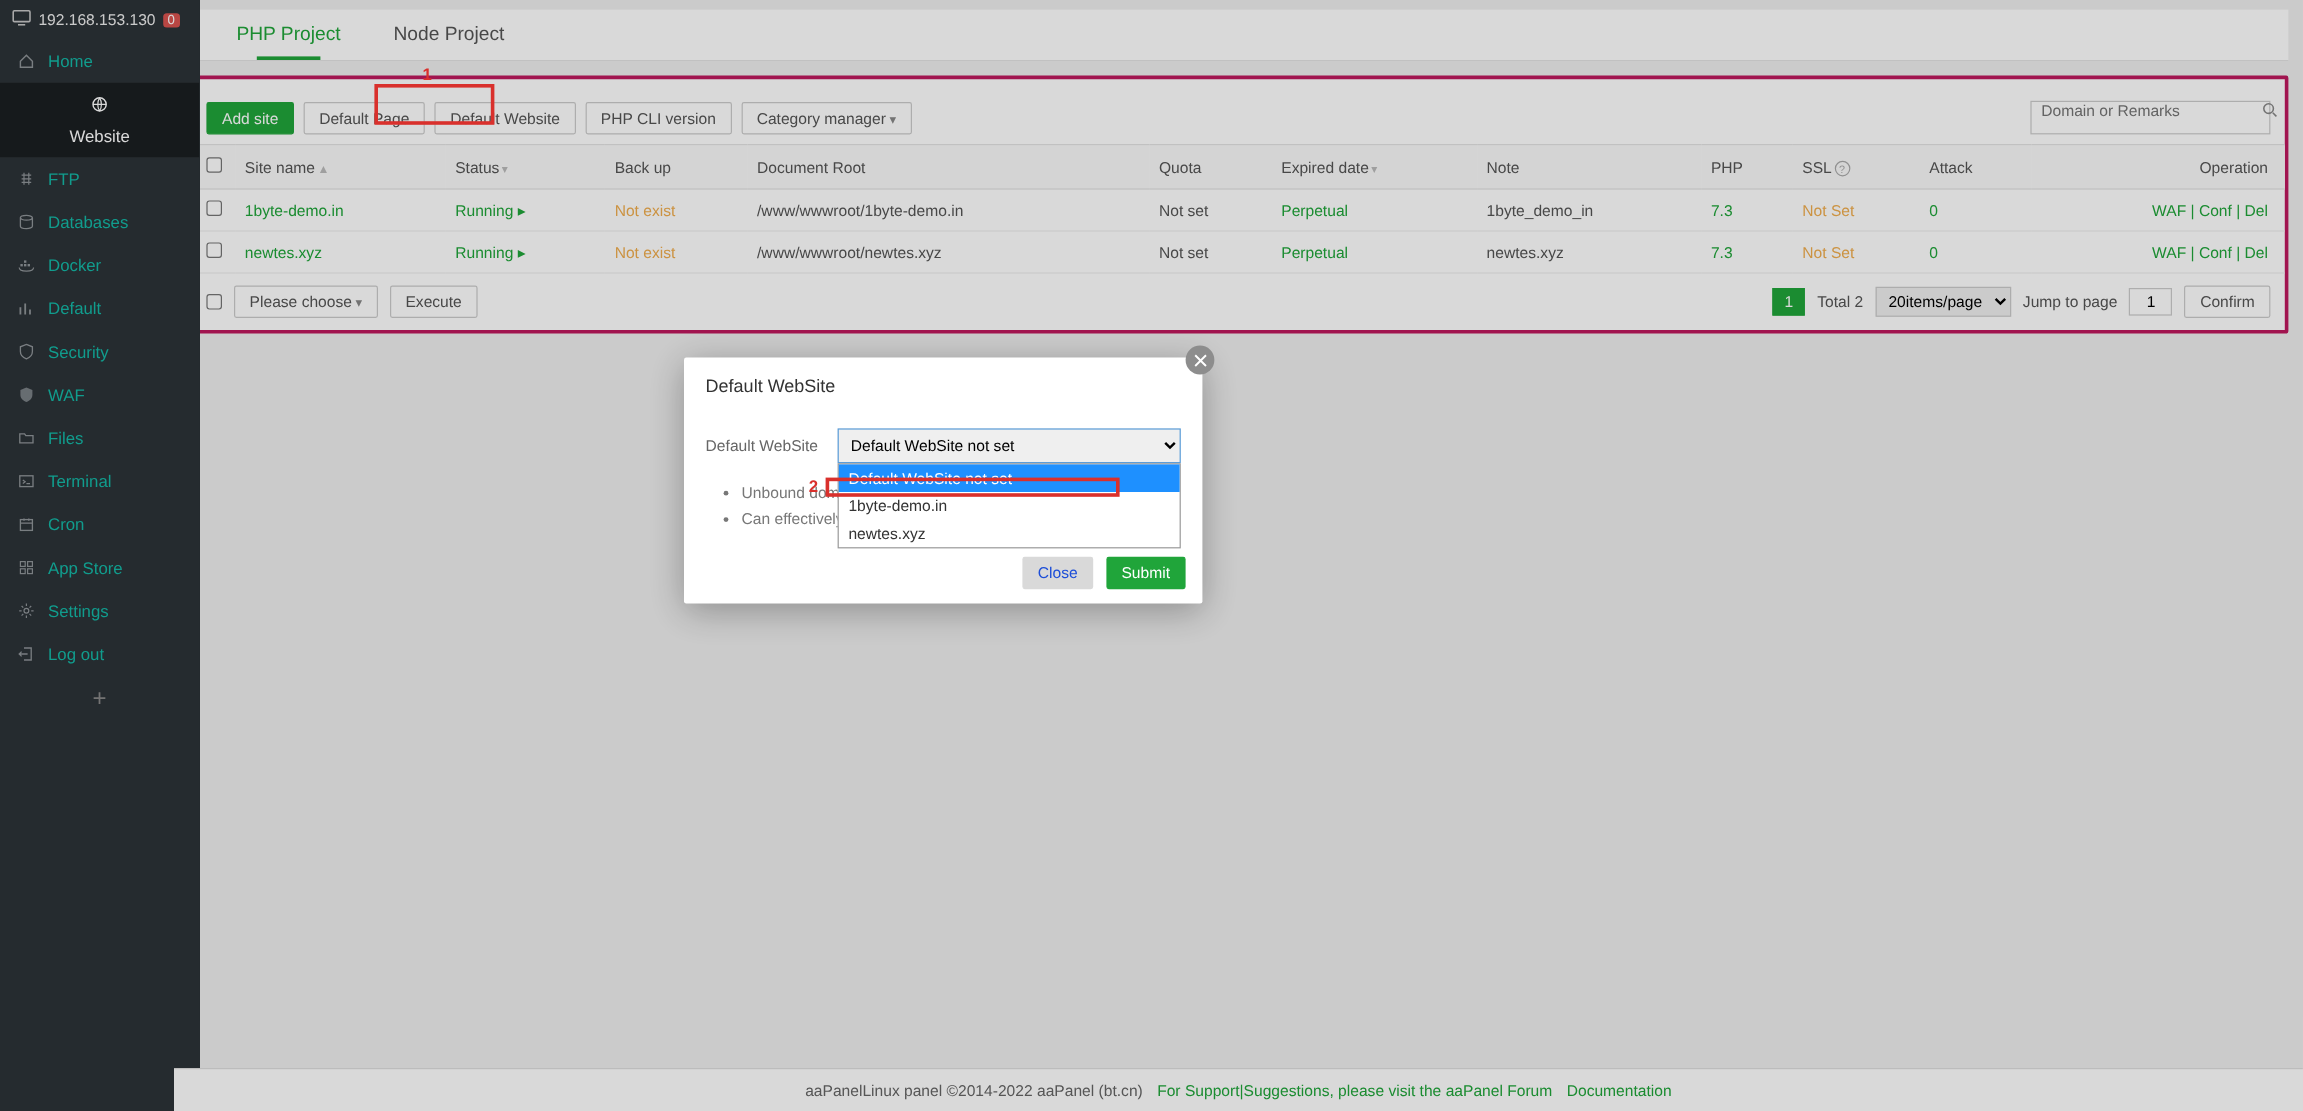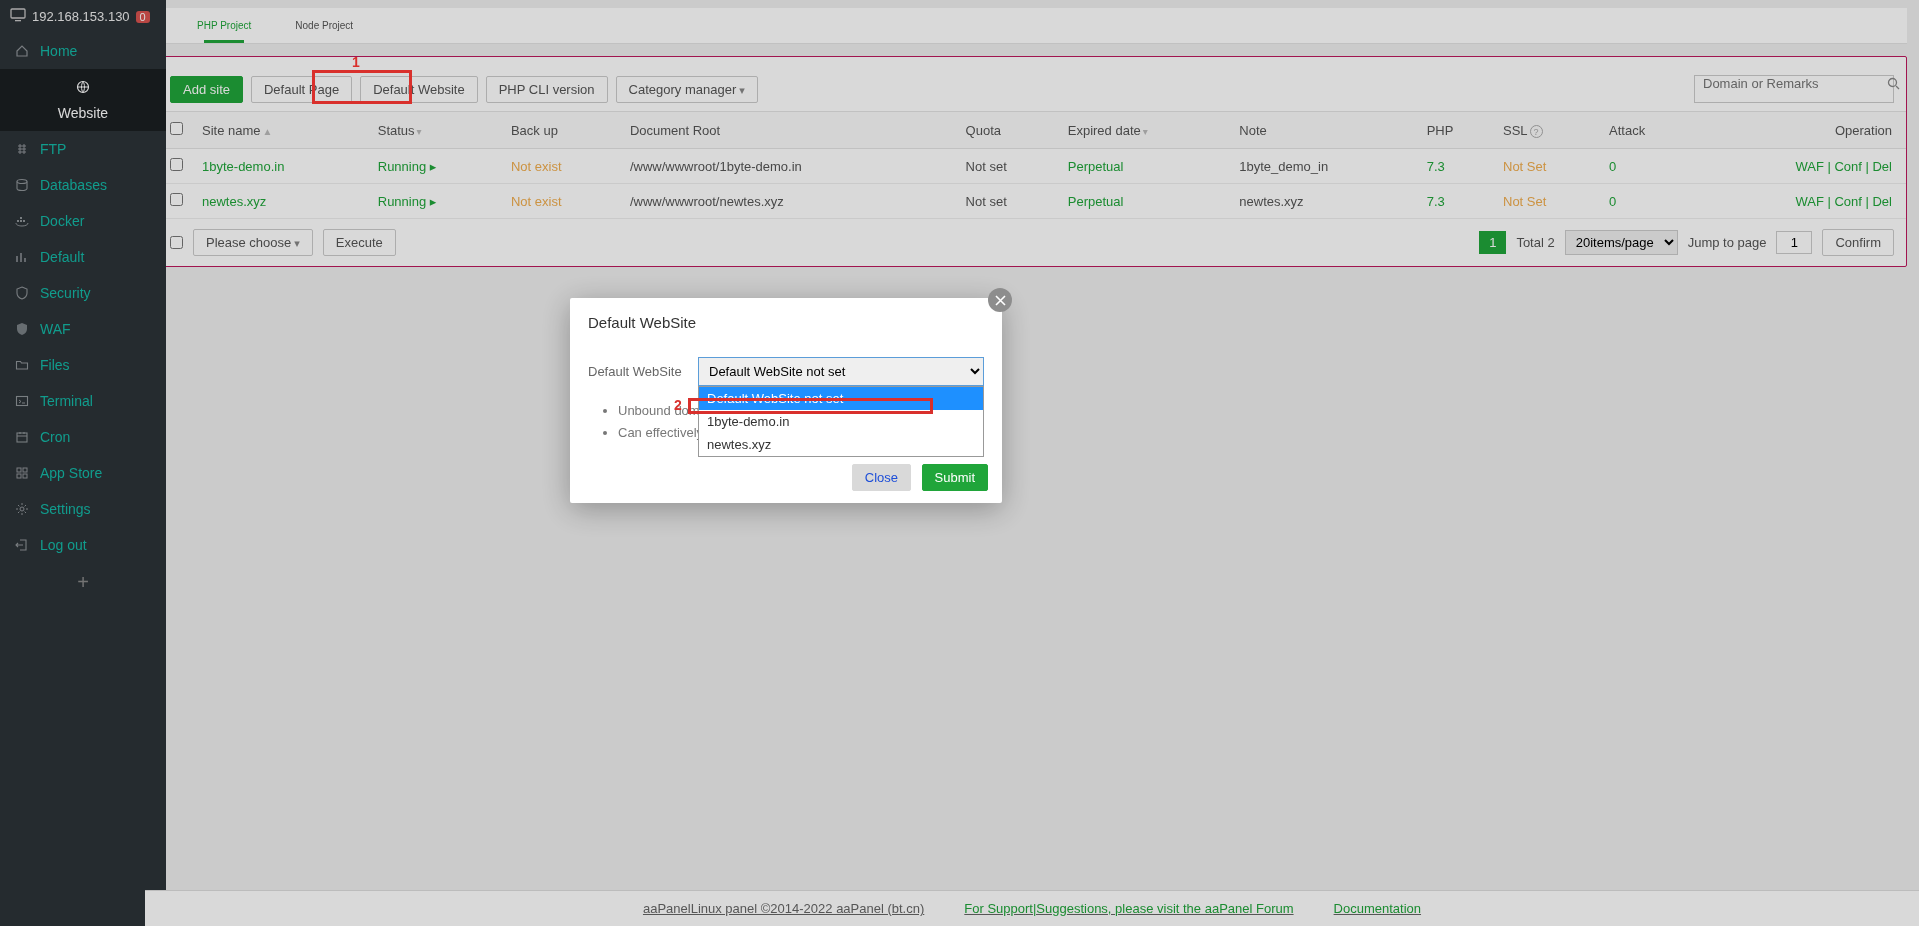--- a/index.html
+++ b/index.html
@@ -11,25 +11,25 @@
 .sidebar-top .ip-badge { background: #d9534f; color: #fff; border-radius: 3px; padding: 0 4px; font-size: 11px; }
 .side-item { display: flex; align-items: center; gap: 10px; padding: 10px 14px; font-size: 14px; cursor: pointer; color: #14b8a6; }
 .side-item.active { background: #1b1f22; color: #fff; flex-direction: column; }
 .side-item .ico { width: 16px; height: 16px; display: inline-flex; align-items: center; justify-content: center; color: #8f9498; }
 .side-item.active .ico { color: #fff; }
 .side-add { text-align: center; color: #888; font-size: 20px; padding: 8px 0; cursor: pointer; }
 
 
 .main { position: absolute; left: 145px; right: 0; top: 0; bottom: 36px; background: #efefef; }
 .tabs { background: #fff; border-bottom: 1px solid #e3e3e3; display: flex; padding-left: 18px; margin: 8px 12px 0 12px; }
-.tab { padding: 12px 22px; font-size: 10px; color: #555; cursor: pointer; position: relative; }
+.tab { padding: 12px 22px; font-size: 16px; color: #555; cursor: pointer; position: relative; }
 .tab.active { color: #20a53a; font-weight: 500; }
 .tab.active::after { content: ""; position: absolute; left: 30%; right: 30%; bottom: 0; height: 3px; background: #20a53a; }
 
-.panel { background: #fff; margin: 12px; border: 1px solid #be185d; border-radius: 2px; padding-top: 10px; }
+.panel { background: #fff; margin: 12px; border: 3px solid #be185d; border-radius: 2px; padding-top: 10px; }
 .toolbar { display: flex; align-items: center; gap: 8px; padding: 8px 12px; }
 .btn { border: 1px solid #ccc; background: #fff; padding: 5px 12px; font-size: 13px; border-radius: 2px; cursor: pointer; color: #555; }
 .btn.primary { background: #20a53a; border-color: #20a53a; color: #fff; }
 .btn.dropdown::after { content: " ▾"; color: #888; font-size: 11px; }
 .search { margin-left: auto; border: 1px solid #ccc; display: flex; align-items: flex-start; width: 200px; height: 28px; }
 .search input { border: 0; outline: 0; flex: 1; padding: 0 8px; font-size: 13px; background: transparent; }
 .search .sico { width: 26px; text-align: center; color: #888; }
 
 table.sites { width: 100%; border-collapse: collapse; font-size: 13px; }
 table.sites th { text-align: left; font-weight: 400; color: #555; border-top: 1px solid #e3e3e3; border-bottom: 1px solid #e3e3e3; padding: 10px 8px; background: #fafafa; }
@@ -41,21 +41,21 @@
 .sort-caret { color: #bbb; font-size: 10px; margin-left: 2px; }
 .help-circ { display: inline-block; width: 13px; height: 13px; border: 1px solid #aaa; border-radius: 50%; font-size: 9px; line-height: 12px; text-align: center; color: #aaa; margin-left: 2px; }
 
 .table-footer { display: flex; align-items: center; gap: 10px; padding: 10px 12px; font-size: 13px; color: #555; }
 .table-footer .pager { margin-left: auto; display: flex; align-items: center; gap: 10px; }
 .pgbtn { border: 1px solid #20a53a; background: #20a53a; color: #fff; padding: 3px 9px; }
 .pgsel, .pginp { border: 1px solid #ccc; padding: 3px 6px; font-size: 13px; }
 .pginp { width: 36px; text-align: center; }
 
 
-.footer { position: fixed; left: 145px; right: 0; bottom: 0; height: 36px; background: #fff; border-top: 1px solid #ddd; display: flex; align-items: center; justify-content: center; gap: 40px; font-size: 13px; color: #666; z-index: 2; text-decoration: underline; }
+.footer { position: fixed; left: 145px; right: 0; bottom: 0; height: 36px; background: #fff; border-top: 1px solid #ddd; display: flex; align-items: center; justify-content: center; gap: 12px; font-size: 13px; color: #666; z-index: 2; }
 .footer a { color: #20a53a; text-decoration: none; }
 
 
 .dim { position: fixed; inset: 0; background: rgba(0,0,0,0.15); z-index: 5; pointer-events: none; }
 
 
 .modal { position: fixed; left: 570px; top: 298px; width: 432px; background: #fff; border-radius: 2px; box-shadow: 0 6px 30px rgba(0,0,0,.3); z-index: 10; }
 .modal-head { padding: 16px 18px; font-size: 15px; color: #333; }
 .modal-close { position: absolute; right: -10px; top: -10px; width: 24px; height: 24px; border-radius: 50%; background: #8d8d8d; color: #fff; display: flex; align-items: center; justify-content: center; font-size: 14px; cursor: pointer; }
 .modal-body { padding: 10px 18px 8px; font-size: 13px; color: #555; }

